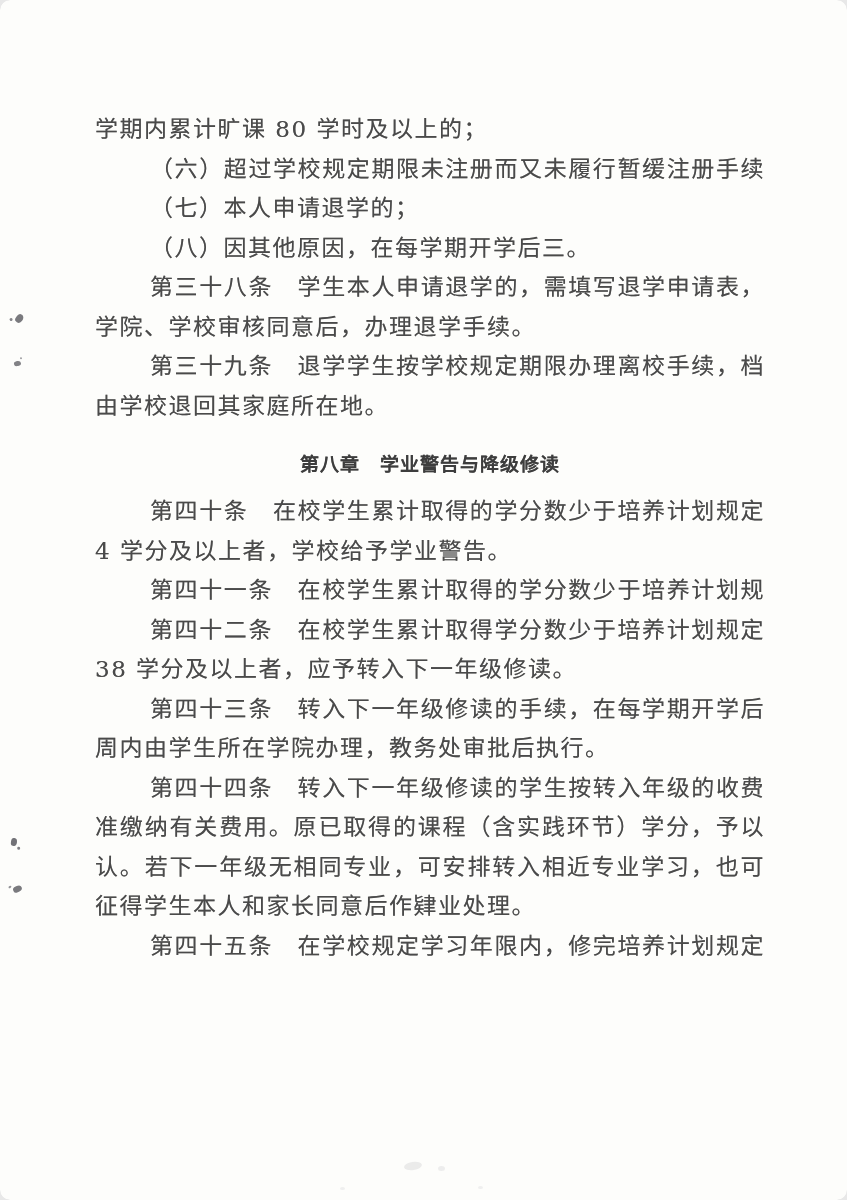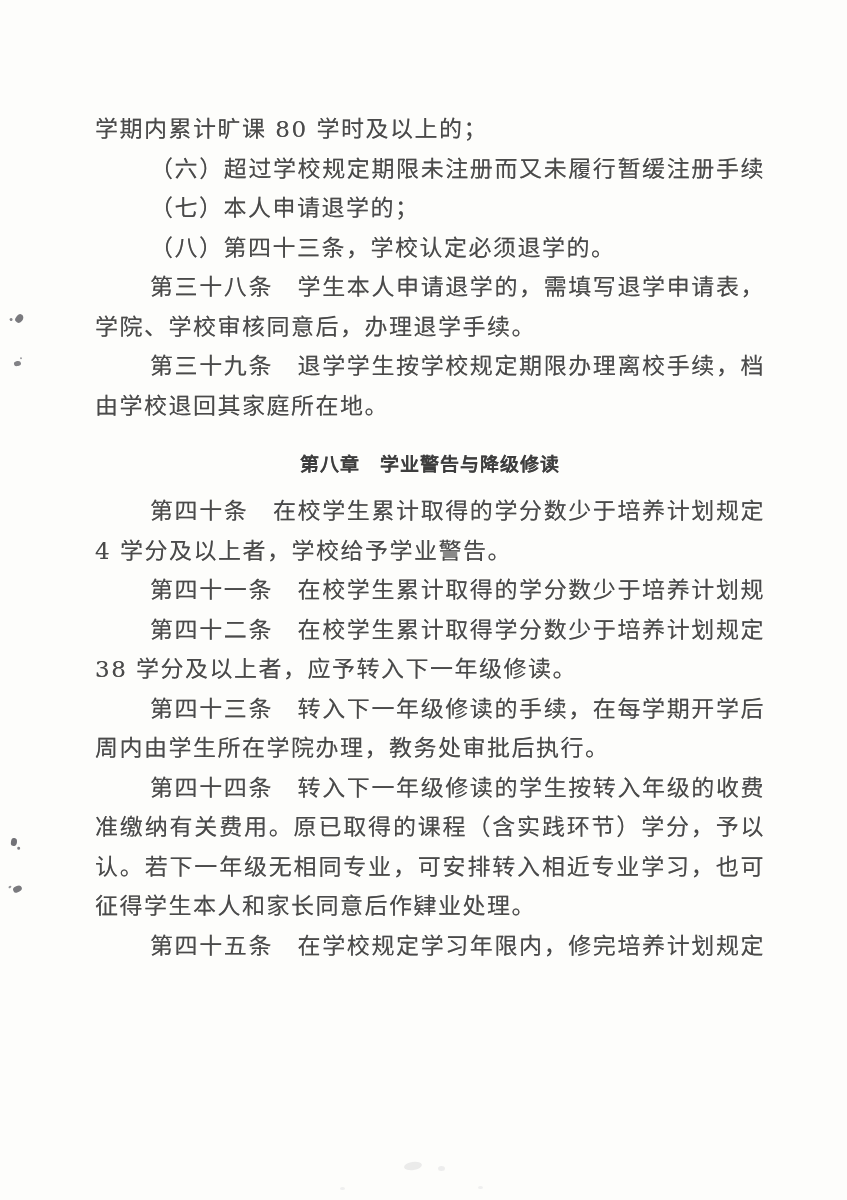--- a/index.html
+++ b/index.html
@@ -1,15 +1,15 @@
 <!DOCTYPE html>
 <html lang="zh-CN"><head>
 <meta charset="utf-8">
 <style>
-  * { margin: 0; padding: 0; box-sizing: border-box; }
+  * { margin: 0; padding: 0; box-sizing: border-box; border-radius: 10px; }
   html, body { background: #e8e8e8; }
   body {
     width: 847px; height: 1200px;
     font-family: "DejaVu Serif", serif;
     position: relative;
     overflow: hidden;
   }
   .page {
     position: absolute;
     left: 0; top: 0;
@@ -73,21 +73,21 @@
   .smudge-4 { left: 478px; top: 1186px; width: 5px; height: 3px; opacity: .25; }
 </style>
 </head>
 <body>
 
 <div class="page">
   <div class="content">
       <div class="text-line">学期内累计旷课 80 学时及以上的；</div>
       <div class="text-line indent justify">（六）超过学校规定期限未注册而又未履行暂缓注册手续的；</div>
       <div class="text-line indent">（七）本人申请退学的；</div>
-      <div class="text-line indent">（八）第四十三条，学校认定必须退学的。</div>
+      <div class="text-line indent">（八）因其他原因，在每学期开学后三。</div>
       <div class="text-line indent justify">第三十八条　学生本人申请退学的，需填写退学申请表，经</div>
       <div class="text-line">学院、学校审核同意后，办理退学手续。</div>
       <div class="text-line indent justify">第三十九条　退学学生按学校规定期限办理离校手续，档案</div>
       <div class="text-line">由学校退回其家庭所在地。</div>
       <div class="chapter-heading">第八章　学业警告与降级修读</div>
       <div class="text-line indent justify">第四十条　在校学生累计取得的学分数少于培养计划规定数</div>
       <div class="text-line">4 学分及以上者，学校给予学业警告。</div>
       <div class="text-line indent justify">第四十一条　在校学生累计取得的学分数少于培养计划规定</div>
       <div class="text-line indent justify">第四十二条　在校学生累计取得学分数少于培养计划规定数</div>
       <div class="text-line">38 学分及以上者，应予转入下一年级修读。</div>

